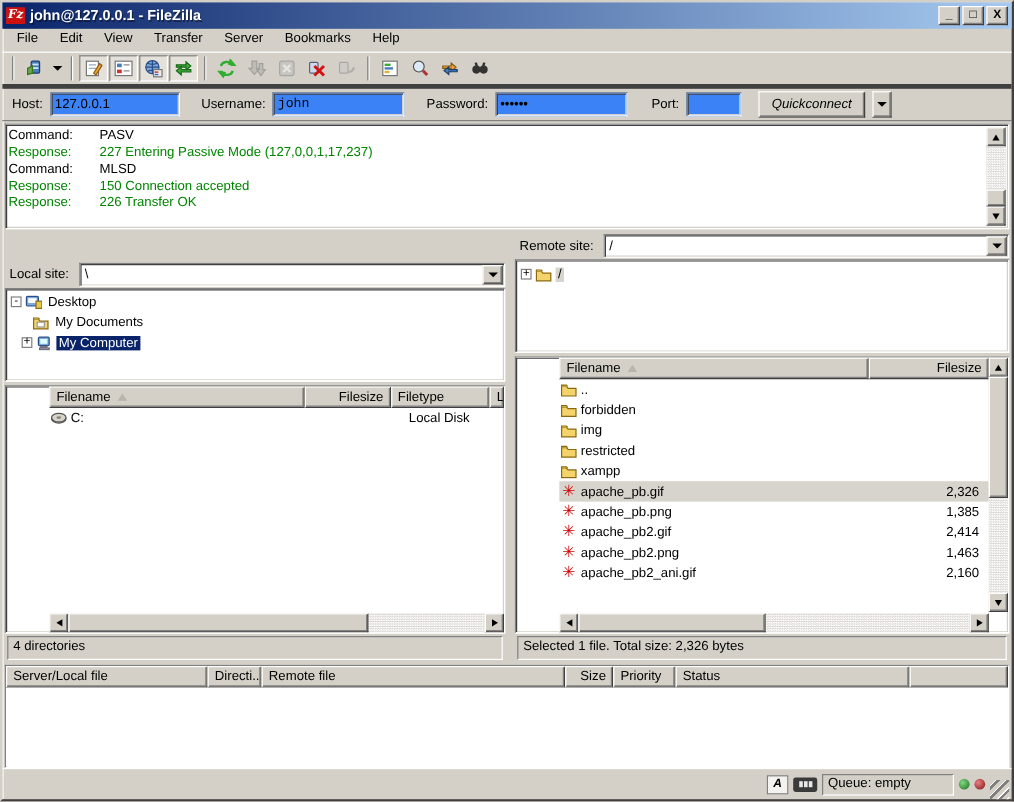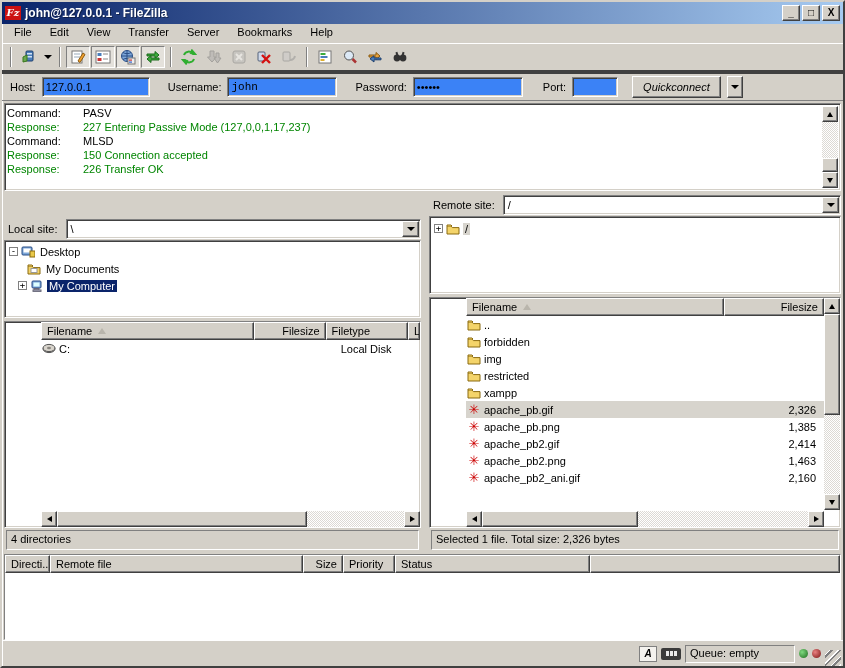--- a/index.html
+++ b/index.html
@@ -529,20 +529,23 @@
               </div>
           </div>
         </div>
         <div class="statusline">Selected 1 file. Total size: 2,326 bytes</div>
       </div>
     </div>
   </div>
 
   <div class="queue">
     <div class="lheader">
+      <div class="hcell" style="width:168px">
+          <span>Server/Local file</span>
+        </div>
       <div class="hcell" style="width:45px">
           <span>Directi...</span>
         </div>
       <div class="hcell" style="width:253px">
           <span>Remote file</span>
         </div>
       <div class="hcell right" style="width:40px">
           <span>Size</span>
         </div>
       <div class="hcell" style="width:52px">

